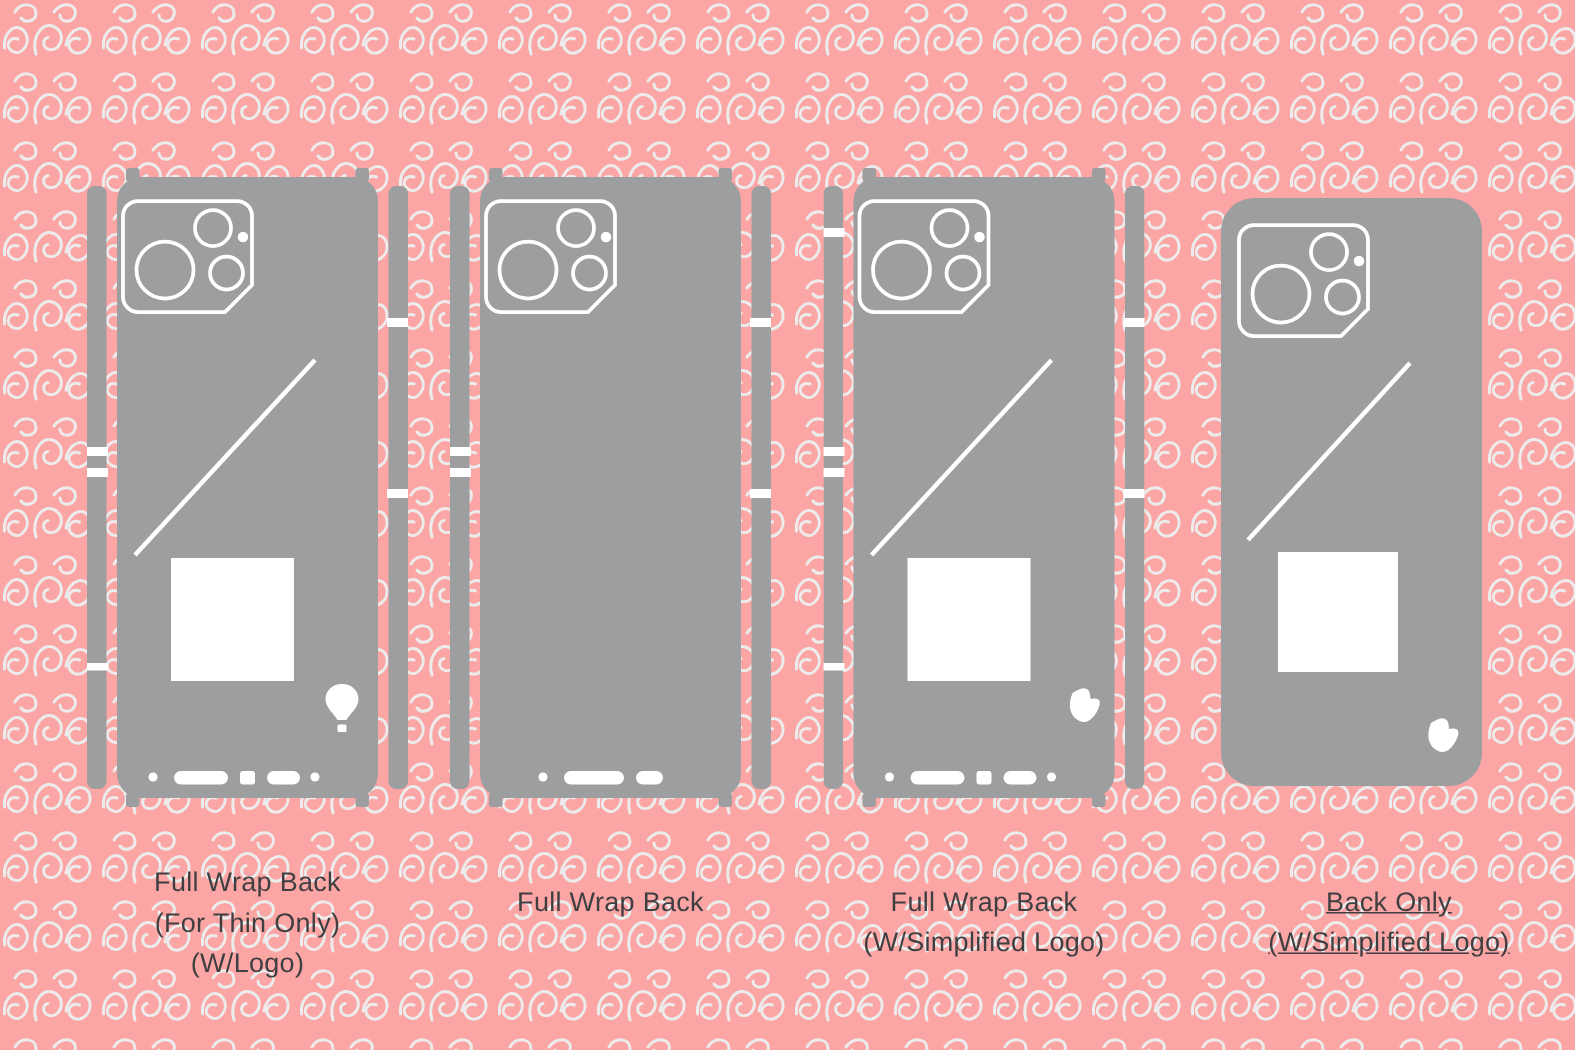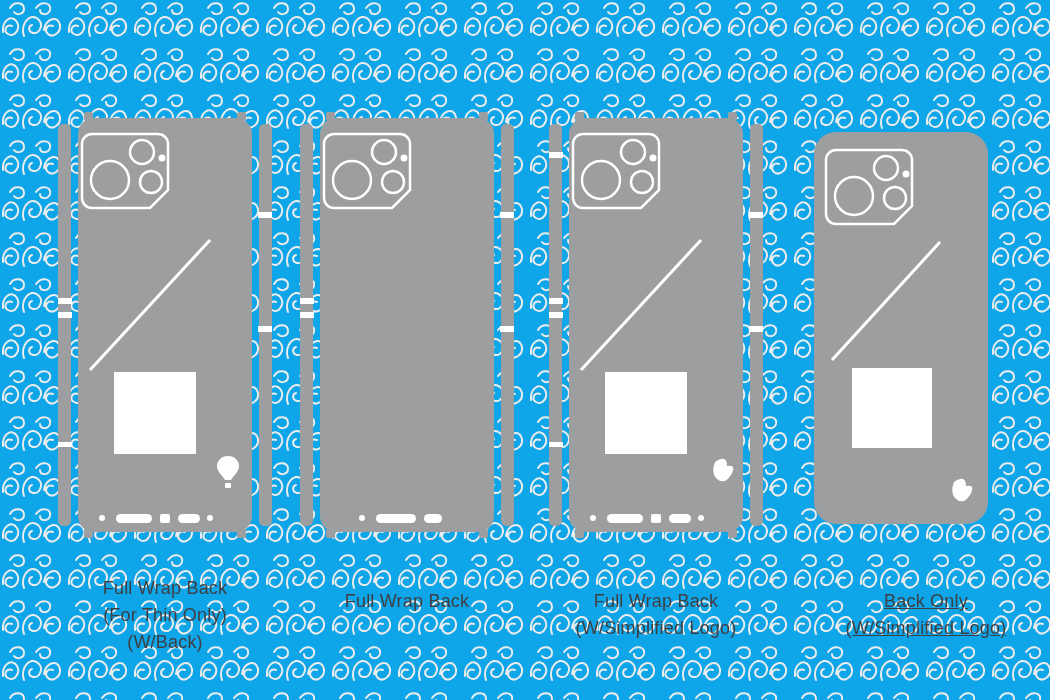--- a/index.html
+++ b/index.html
@@ -6,21 +6,21 @@
     --tpl-gray:#9d9ea0;
     --label-color:#3f3f41;
     --wm-color:#ececec;
   }
   *{box-sizing:border-box;}
   html,body{margin:0;padding:0;}
   body{font-family:"Liberation Sans", sans-serif; background:#fff;}
   #stage{
     position:relative;
     width:1050px; height:700px;
-    background:#0ea5e9;
+    background:#fca5a5;
     overflow:hidden;
   }
   .watermark{
     position:absolute; inset:0;
     width:100%; height:100%;
   }
   .tpl-svg{ position:absolute; }
   .tpl{ fill:var(--tpl-gray); }
   .cutline{ stroke:#ffffff; stroke-width:2.5; fill:none; }
   .cutfill{ fill:#ffffff; }
@@ -170,21 +170,21 @@
     <line x1="128" y1="112" x2="20" y2="230" stroke="#ffffff" stroke-width="3"></line>
     <rect class="cutfill" x="40" y="238" width="80" height="80"></rect>
     <g fill="#ffffff">
       <path d="M142 352 q12 -8 12 4 q10 -2 4 9 q-7 11 -15 3 q-5 -6 -1 -16 z"></path>
     </g>
   </svg>
 
   <div class="label" style="left:58px; top:575px; width:214px;">
     <div>Full Wrap Back</div>
     <div>(For Thin Only)</div>
-    <div>(W/Back)</div>
+    <div>(W/Logo)</div>
   </div>
 
   <div class="label" style="left:290px; top:588px; width:234px;">
     <div>Full Wrap Back</div>
   </div>
 
   <div class="label" style="left:544px; top:588px; width:224px;">
     <div>Full Wrap Back</div>
     <div>(W/Simplified Logo)</div>
   </div>

